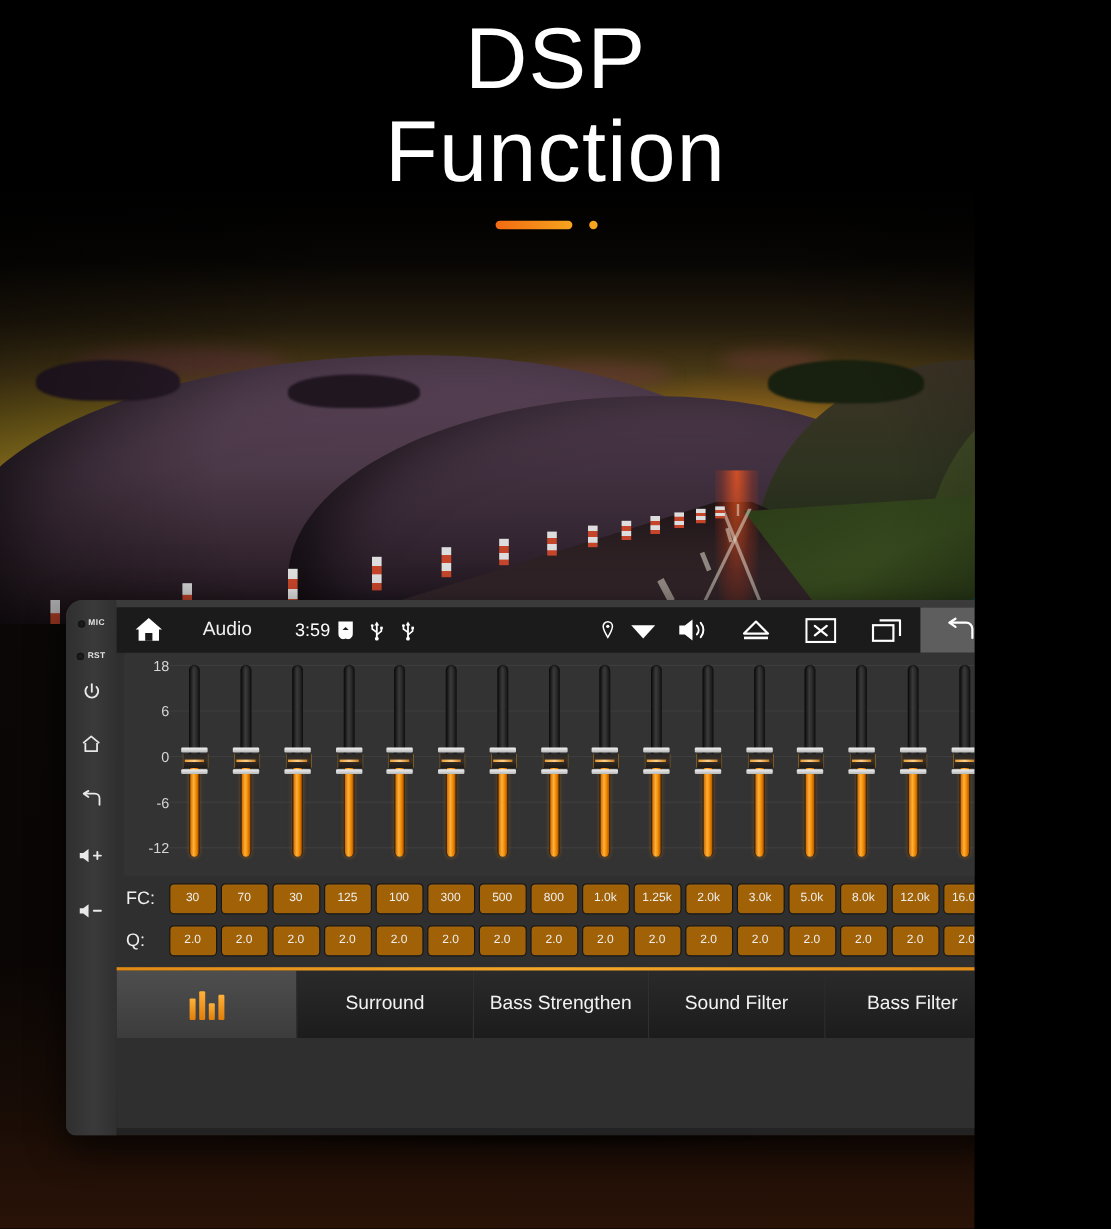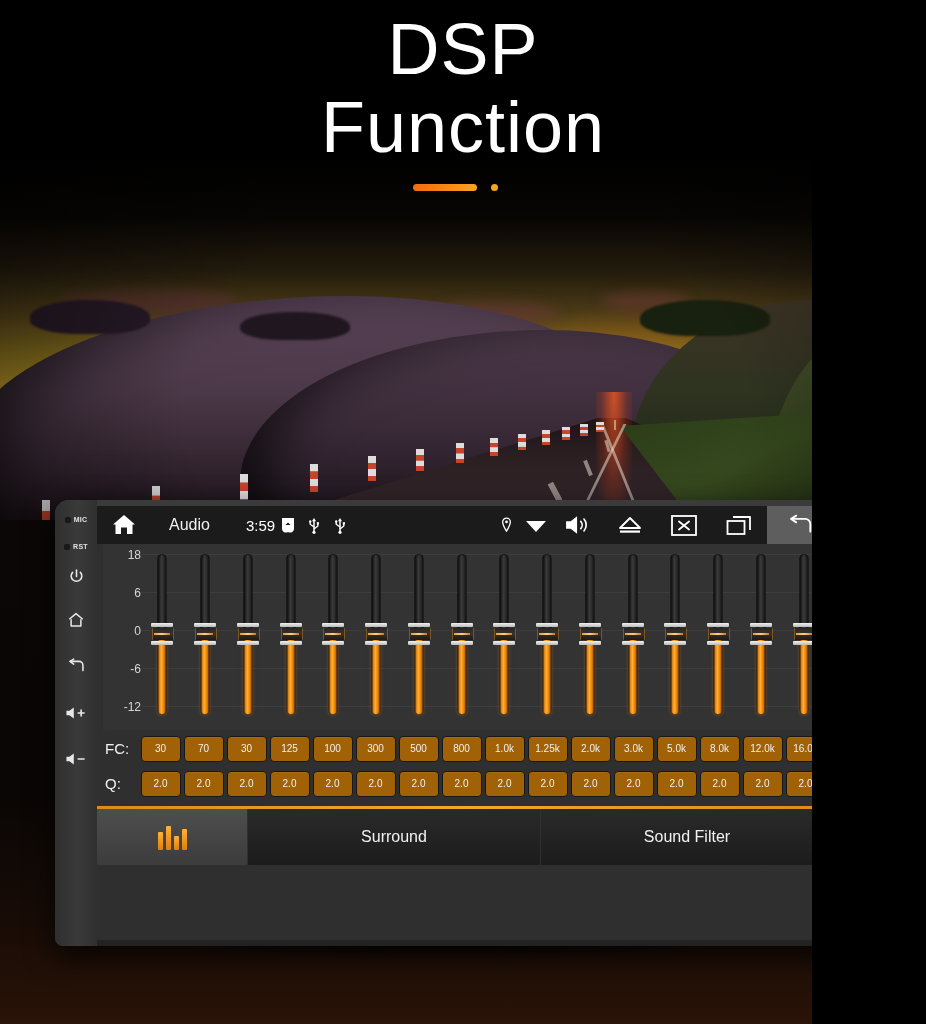--- a/index.html
+++ b/index.html
@@ -633,18 +633,24 @@
               <i style="height: 18px;"></i>
               <i style="height: 24px;"></i>
               <i style="height: 14px;"></i>
               <i style="height: 21px;"></i>
             </div>
           </div>
           <div class="tab">
             <span>Surround</span>
           </div>
           <div class="tab">
+            <span>Bass Strengthen</span>
+          </div>
+          <div class="tab">
             <span>Sound Filter</span>
+          </div>
+          <div class="tab">
+            <span>Bass Filter</span>
           </div>
         </div>
     </div>
   </div>
 </div>
 
 </body></html>

